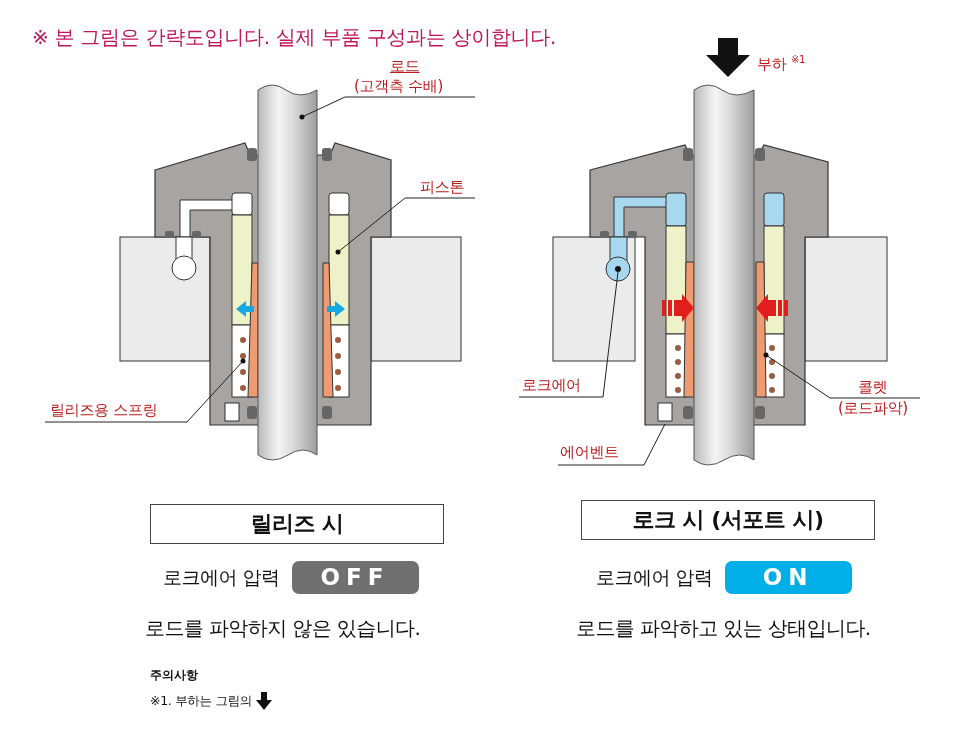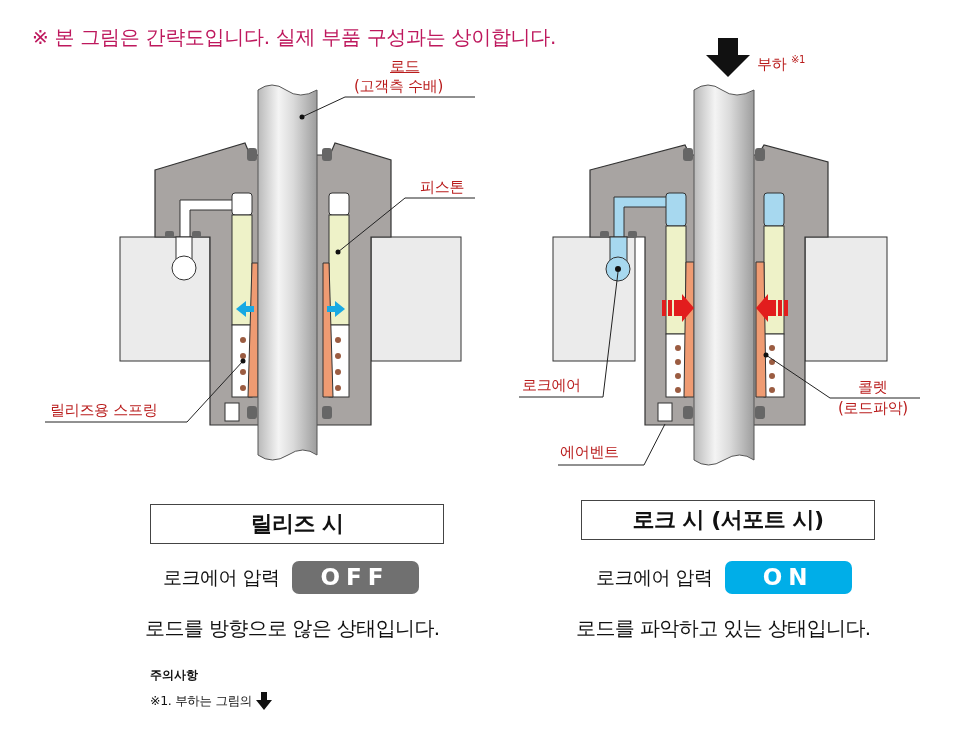--- a/index.html
+++ b/index.html
@@ -168,21 +168,21 @@
 <div class="abs lbl" style="left:522px;top:376px;">로크에어</div>
 <div class="abs lbl" style="left:858px;top:378px;">콜렛</div>
 <div class="abs lbl" style="left:838px;top:399px;">(로드파악)</div>
 <div class="abs lbl" style="left:560px;top:443px;">에어벤트</div>
 
 <div class="abs state-box" style="left:150px;top:504px;width:292px;">릴리즈 시</div>
 <div class="abs pressure-row" style="left:163px;top:561px;">
   <span>로크에어 압력</span>
   <span class="pill" style="background:#707070;">OFF</span>
 </div>
-<div class="abs desc" style="left:145px;top:615px;">로드를 방향으로 않은 상태입니다.</div>
+<div class="abs desc" style="left:145px;top:615px;">로드를 파악하지 않은 있습니다.</div>
 
 <div class="abs state-box" style="left:581px;top:500px;width:292px;">로크 시 (서포트 시)</div>
 <div class="abs pressure-row" style="left:596px;top:561px;">
   <span>로크에어 압력</span>
   <span class="pill" style="background:#00aee8;">ON</span>
 </div>
 <div class="abs desc" style="left:576px;top:615px;">로드를 파악하고 있는 상태입니다.</div>
 
 <div class="abs caution-title">주의사항</div>
 <div class="abs caution-text">

